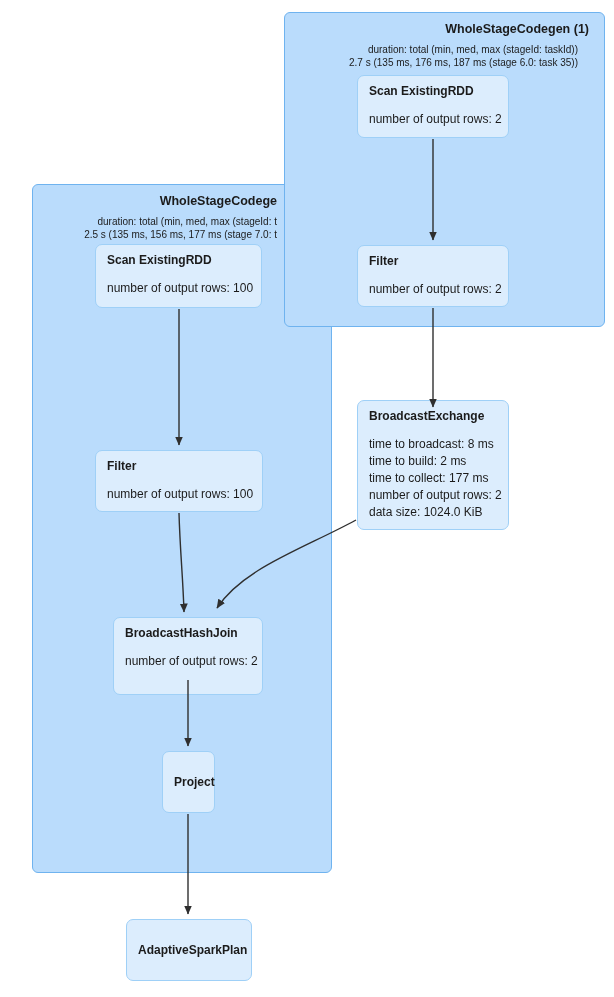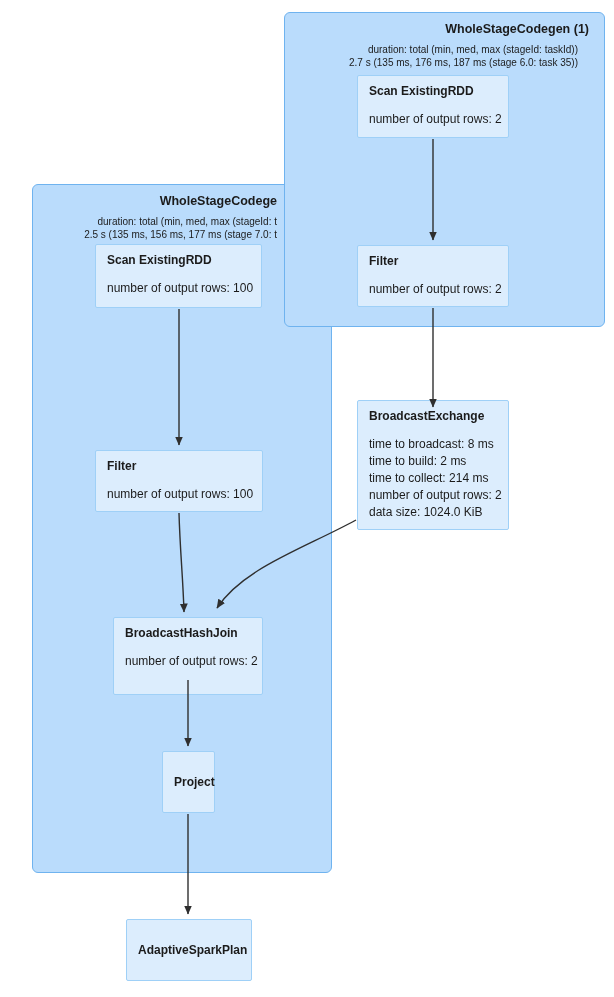--- a/index.html
+++ b/index.html
@@ -53,21 +53,21 @@
   #cluster-1 .cluster-title{padding-right:15px;}
   #cluster-1 .cluster-duration{padding-right:26px;}
   
   #cluster-2 .cluster-header{width:252px;}
   #cluster-2 .cluster-title,
   #cluster-2 .cluster-duration{padding-right:8px;}
   .node{
     position:absolute;
     background:var(--node-fill);
     border:1px solid var(--node-border);
-    border-radius:2px;
+    border-radius:7px;
     padding:8px 11px;
     font-size:12px;
     z-index:3;
   }
   .node-title{
     font-weight:bold;
     font-size:12px;
     line-height:14px;
     white-space:nowrap;
   }
@@ -132,21 +132,21 @@
     <div class="node-metrics">
       <div>number of output rows: 2</div>
     </div>
   </div>
 
   <div class="node" style="left:357px; top:400px; width:152px; height:130px;">
     <div class="node-title">BroadcastExchange</div>
     <div class="node-metrics">
       <div>time to broadcast: 8 ms</div>
       <div>time to build: 2 ms</div>
-      <div>time to collect: 214 ms</div>
+      <div>time to collect: 177 ms</div>
       <div>number of output rows: 2</div>
       <div>data size: 1024.0 KiB</div>
     </div>
   </div>
 
   <div class="node" style="left:95px; top:244px; width:167px; height:64px;">
     <div class="node-title">Scan ExistingRDD</div>
     <div class="node-metrics">
       <div>number of output rows: 100</div>
     </div>

